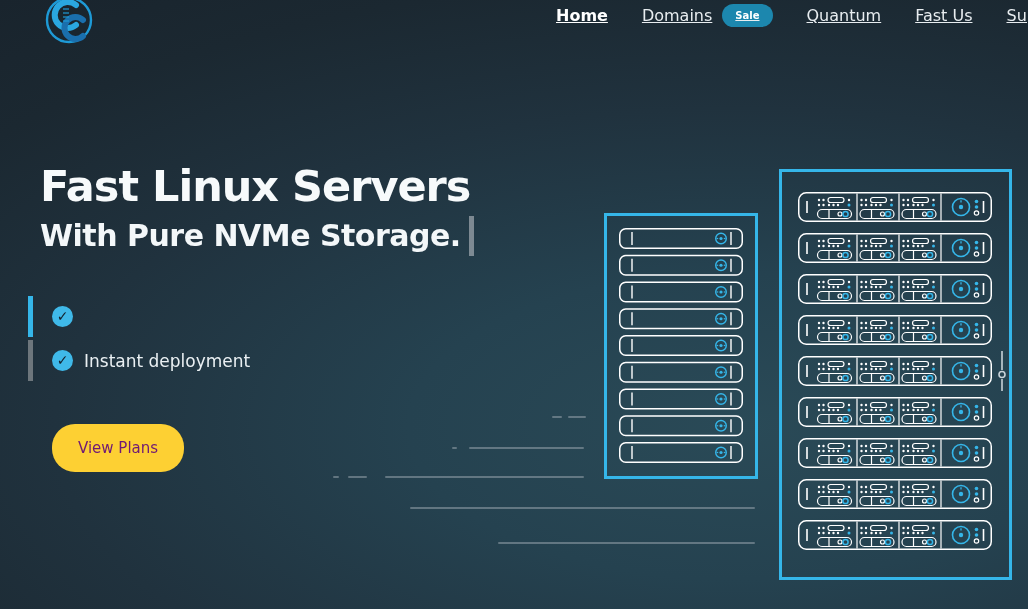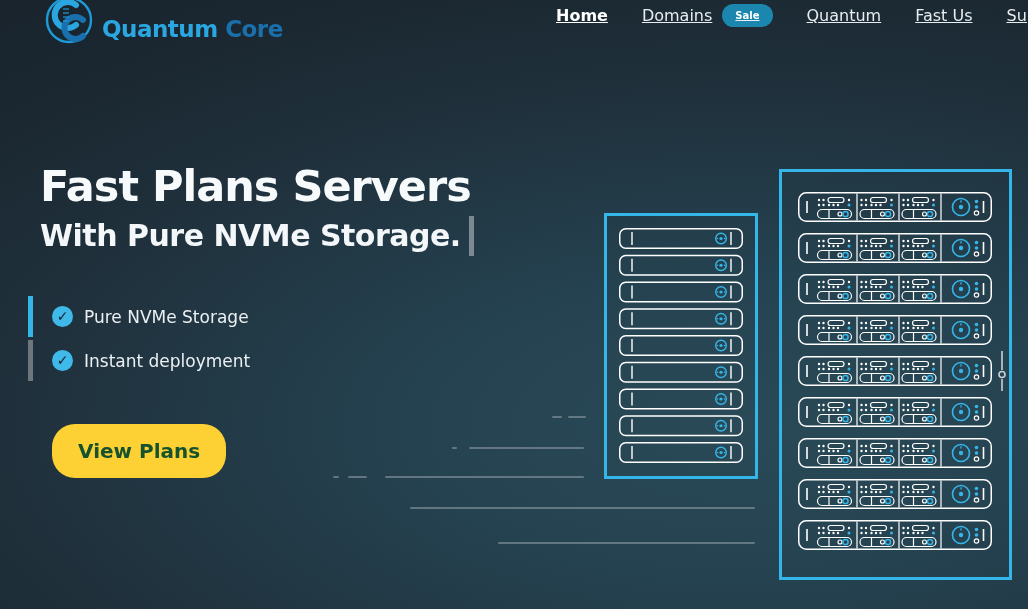--- a/index.html
+++ b/index.html
@@ -51,22 +51,22 @@
     flex:0 0 auto; width:21px; height:21px; border-radius:50%; background:#3fb9e9;
     color:#14222d; font-size:14px; font-weight:bold; line-height:21px; text-align:center; margin-right:11px;
   }
   .feature-label { font-size:17px; color:#eaf0f3; }
 
   .desc { margin-top:8px; padding-left:12px; font-size:17px; line-height:36.5px; color:#e8edf0; width:480px; }
   .desc .check { display:inline-block; vertical-align:-4px; margin-right:7px; }
   .price { color:#35b6e9; font-weight:bold; }
 
   .cta {
-    margin-top:40px; margin-left:12px; display:inline-block; background:#fdd033; color:#14532d;
-    font-family:inherit; font-size:20px; font-weight:bold; border:none; border-radius:23px;
+    margin-top:40px; margin-left:12px; display:inline-block; background:#fdd033; color:#701a75;
+    font-family:inherit; font-size:15px; font-weight:normal; border:none; border-radius:23px;
     padding:15px 26px; cursor:pointer;
   }
 
   
   .sline { position:absolute; height:2px; background:rgba(150,163,172,.55); border-radius:1px; }
 
   
   .rack { position:absolute; }
   .small-rack { left:604px; top:213px; }
   .big-rack  { left:779px; top:169px; }
@@ -81,21 +81,20 @@
     <div class="logo">
       <svg class="logo-mark" viewBox="0 0 64 58">
         <circle cx="33" cy="24" r="22" fill="none" stroke="#1e9ad6" stroke-width="2.4"></circle>
         <path d="M40 9 A13 13 0 1 0 40 29" fill="none" stroke="#2aa7e0" stroke-width="6" stroke-linecap="round"></path>
         <path d="M47 24 A11 11 0 1 0 47 40" fill="none" stroke="#1a6fad" stroke-width="6" stroke-linecap="round"></path>
         <line x1="27" y1="13" x2="33" y2="13" stroke="#1e9ad6" stroke-width="1.2"></line>
         <line x1="27" y1="17" x2="33" y2="17" stroke="#1e9ad6" stroke-width="1.2"></line>
         <line x1="27" y1="21" x2="33" y2="21" stroke="#1e9ad6" stroke-width="1.2"></line>
         <line x1="27" y1="25" x2="33" y2="25" stroke="#1e9ad6" stroke-width="1.2"></line>
       </svg>
-      <div class="logo-word"><span class="w1">Quantum</span> <span class="w2">Core</span></div>
     </div>
 
     <div class="nav">
       <div class="nav-item active">
           <span>Home</span>
         </div>
       <div class="nav-item">
           <span>Domains</span>
           <span class="badge">Sale</span>
         </div>
@@ -105,31 +104,30 @@
       <div class="nav-item">
           <span>Fast Us</span>
         </div>
       <div class="nav-item">
           <span>Support</span>
         </div>
     </div>
   </div>
 
   <div class="hero">
-    <h1>Fast Plans Servers</h1>
+    <h1>Fast Linux Servers</h1>
     <h2>
         <span>With Pure NVMe Storage.</span>
         <span class="caret"></span>
       </h2>
 
     <div class="features">
       <div class="feature f1">
         <span class="bar"></span>
         <span class="check">✓</span>
-        <span class="feature-label">Pure NVMe Storage</span>
       </div>
       <div class="feature f2">
         <span class="bar"></span>
         <span class="check">✓</span>
         <span class="feature-label">Instant deployment</span>
       </div>
     </div>
 
 
     <button class="cta">View Plans</button>

